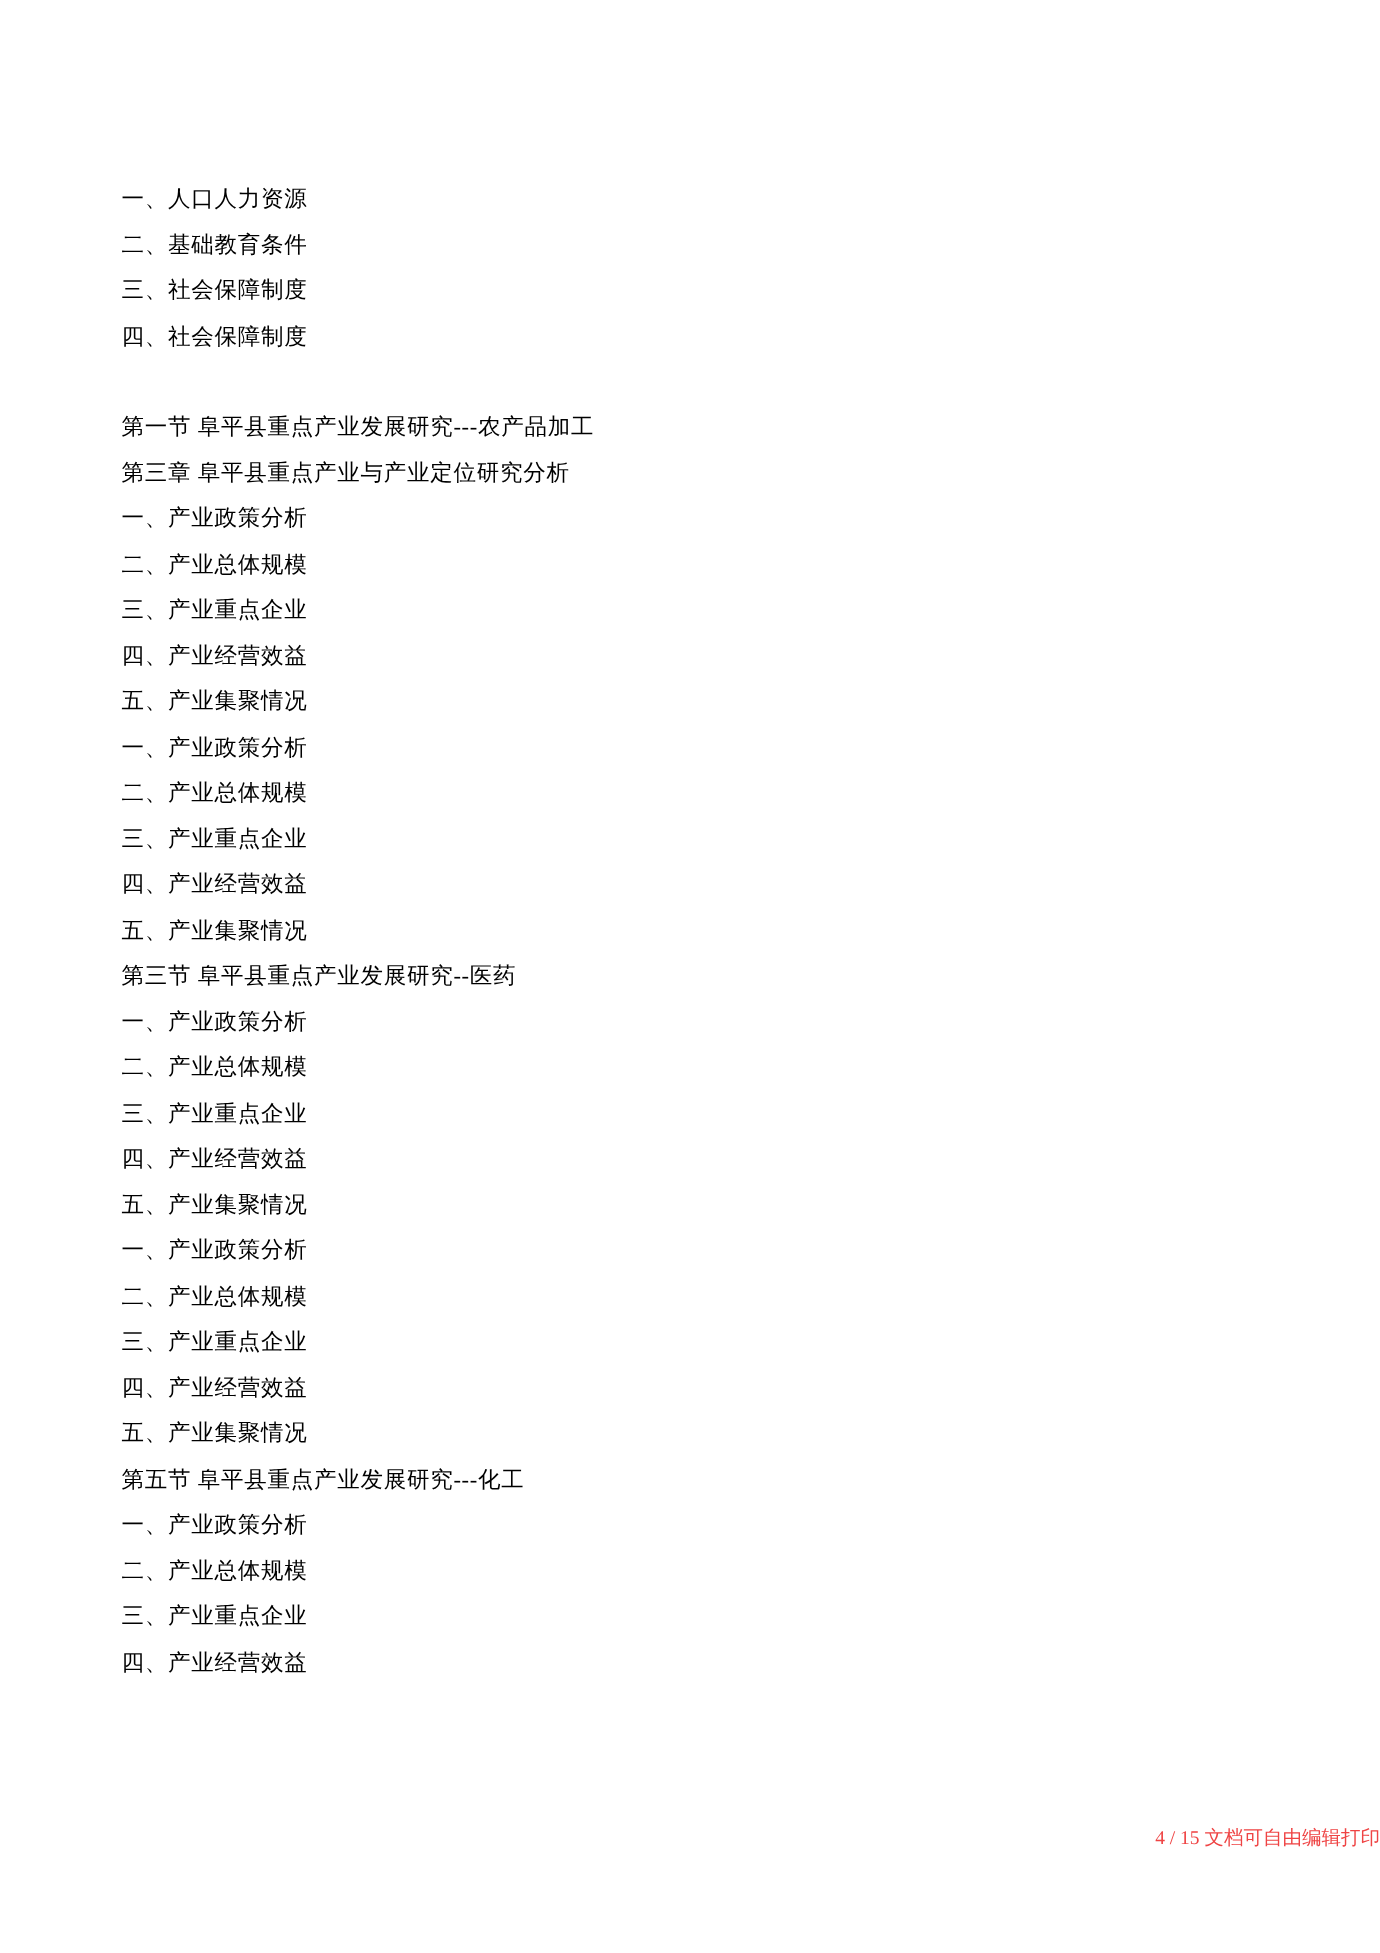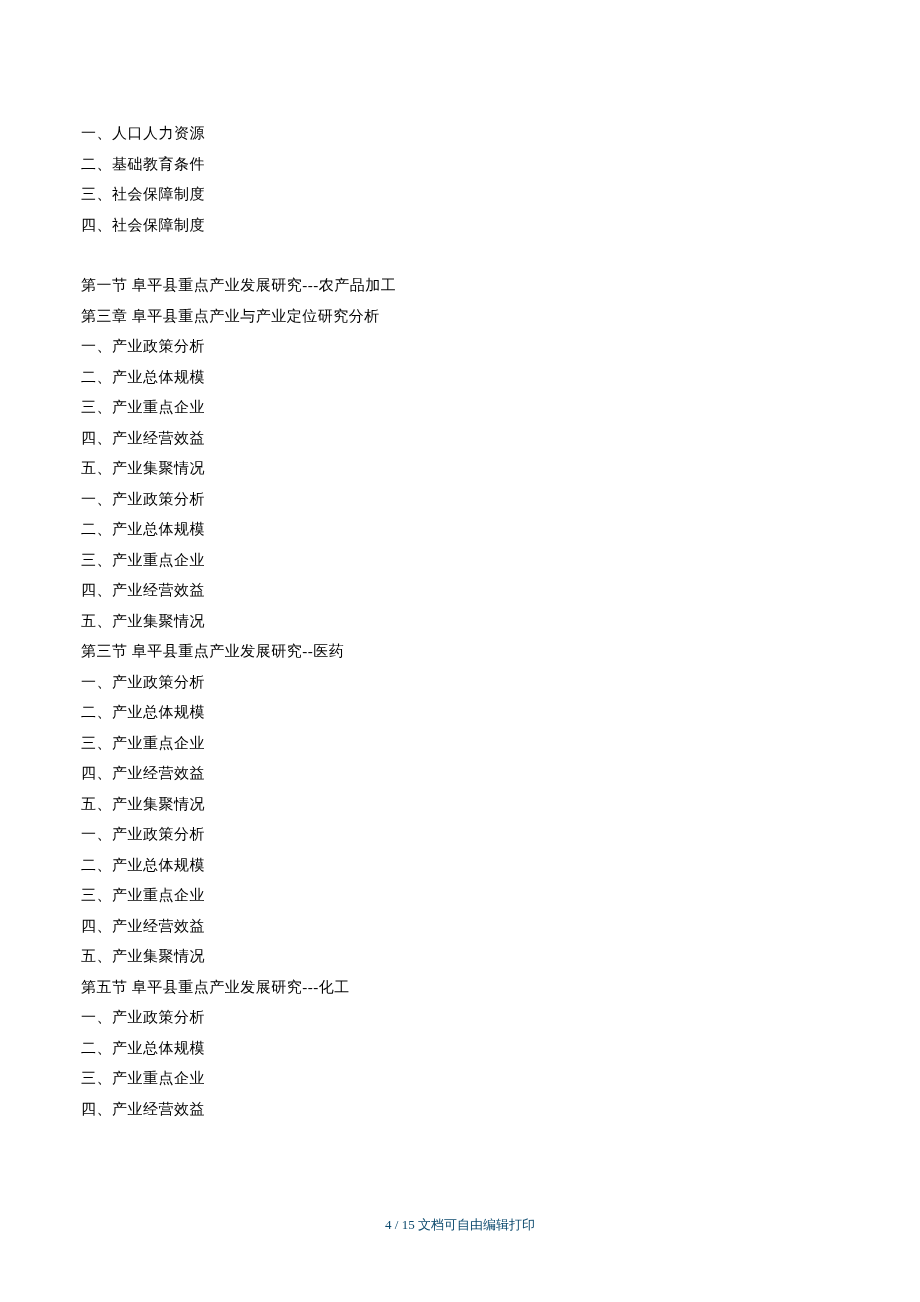--- a/index.html
+++ b/index.html
@@ -25,23 +25,23 @@
       white-space: nowrap;
     }
     .spacer {
       height: 30px;
     }
     .footer {
       position: absolute;
       bottom: 68px;
       left: 0;
       right: 0;
-      text-align: center;
+      text-align: right;
       font-size: 13px;
-      color: #0c4a6e;
+      color: #ef4444;
       font-family: "SimSun", "宋体", serif;
     }
   </style>
 </head>
 <body>
 
 <div class="page">
   <div class="line">一、人口人力资源</div>
   <div class="line">二、基础教育条件</div>
   <div class="line">三、社会保障制度</div>

